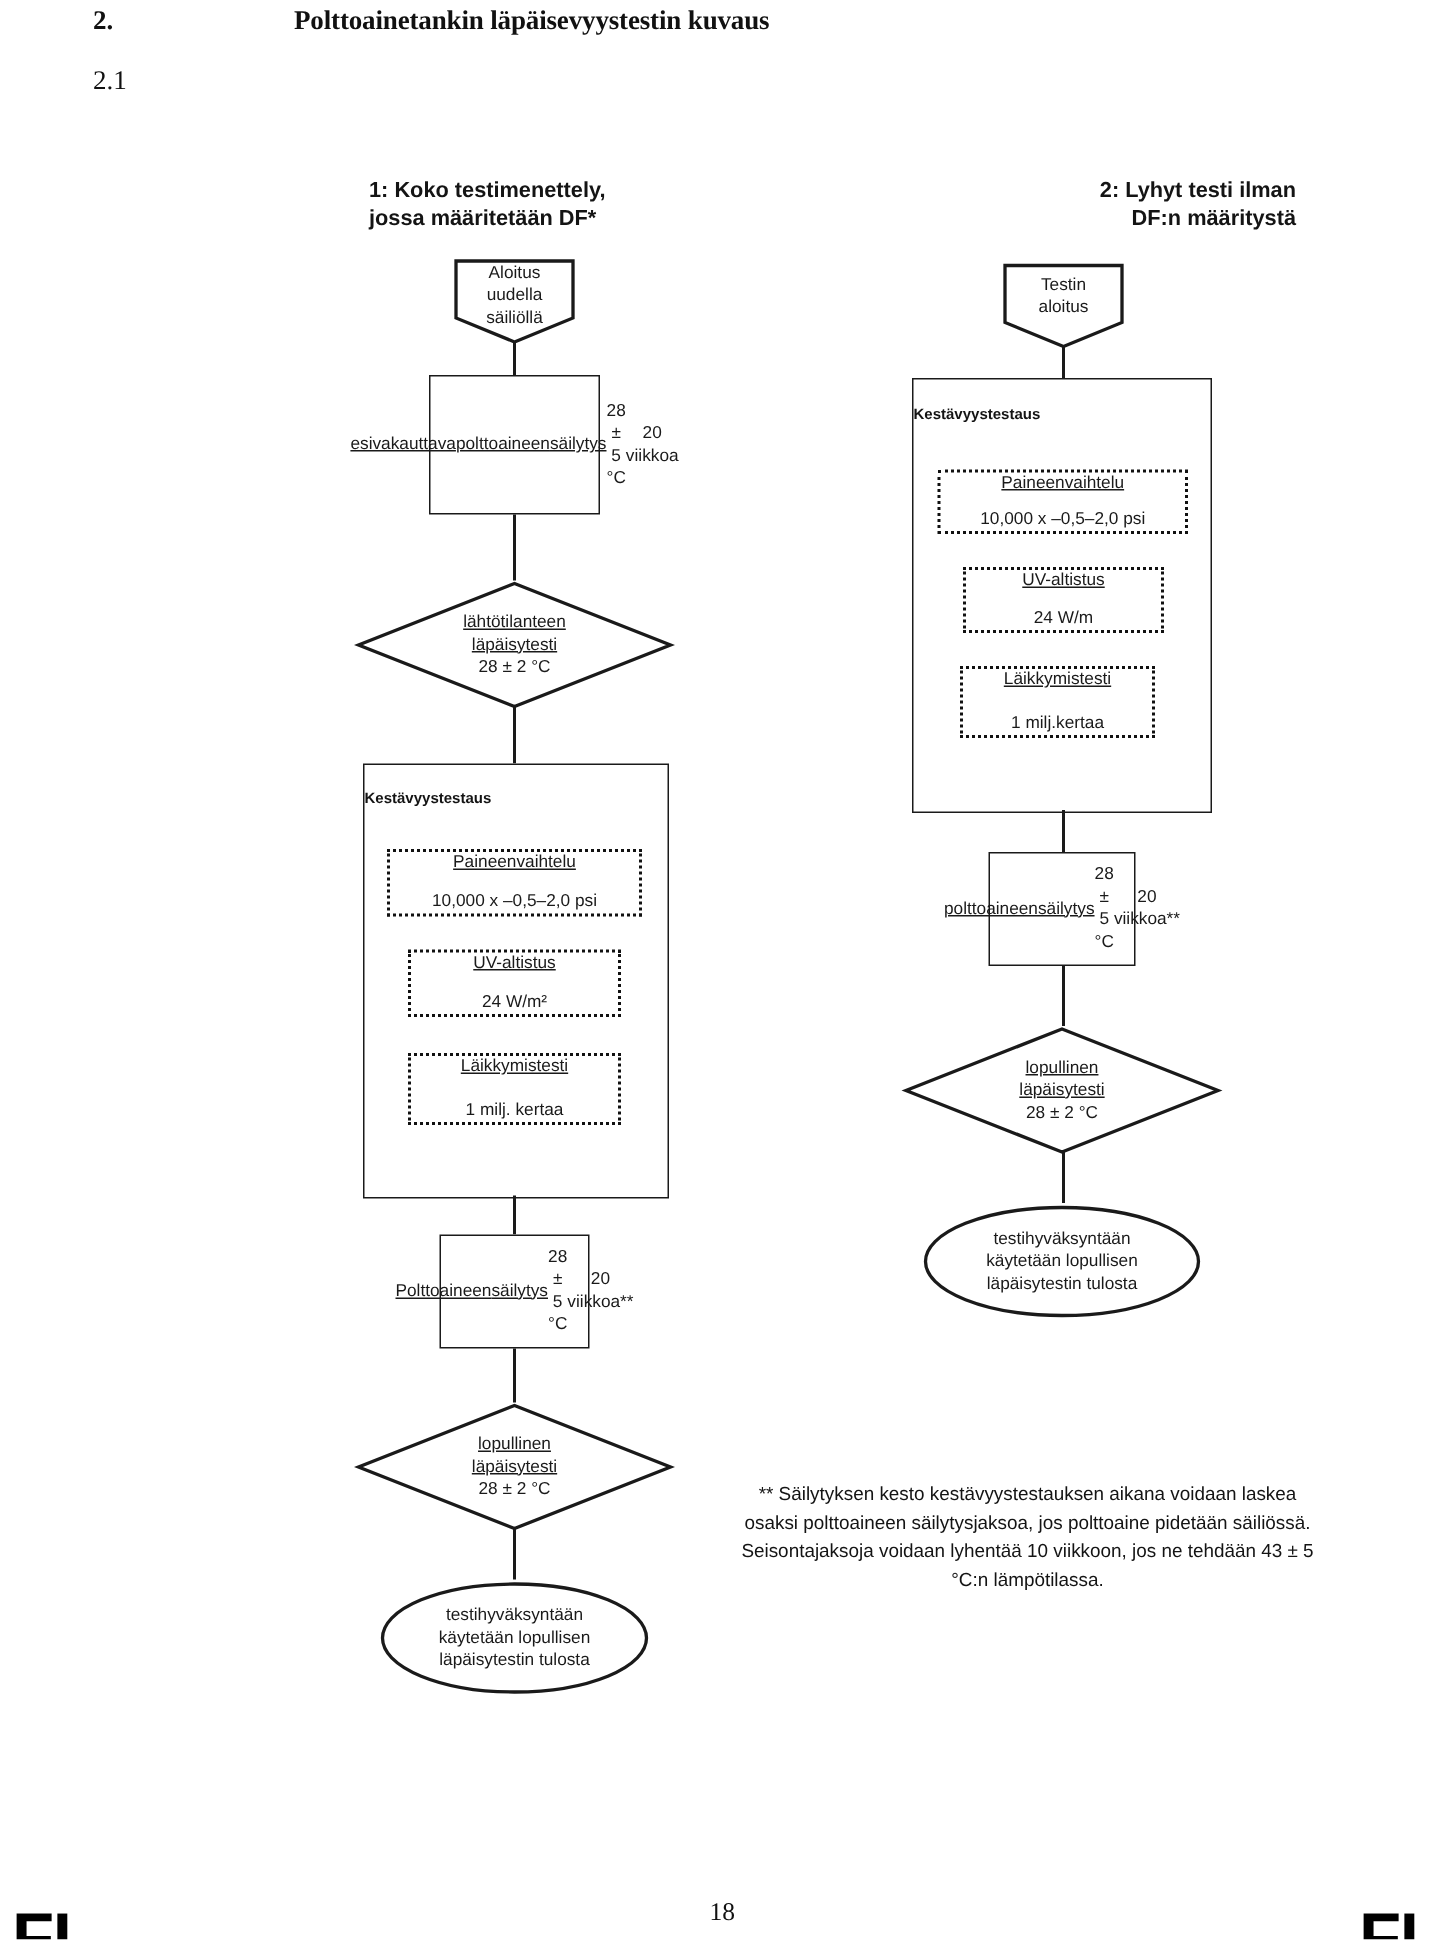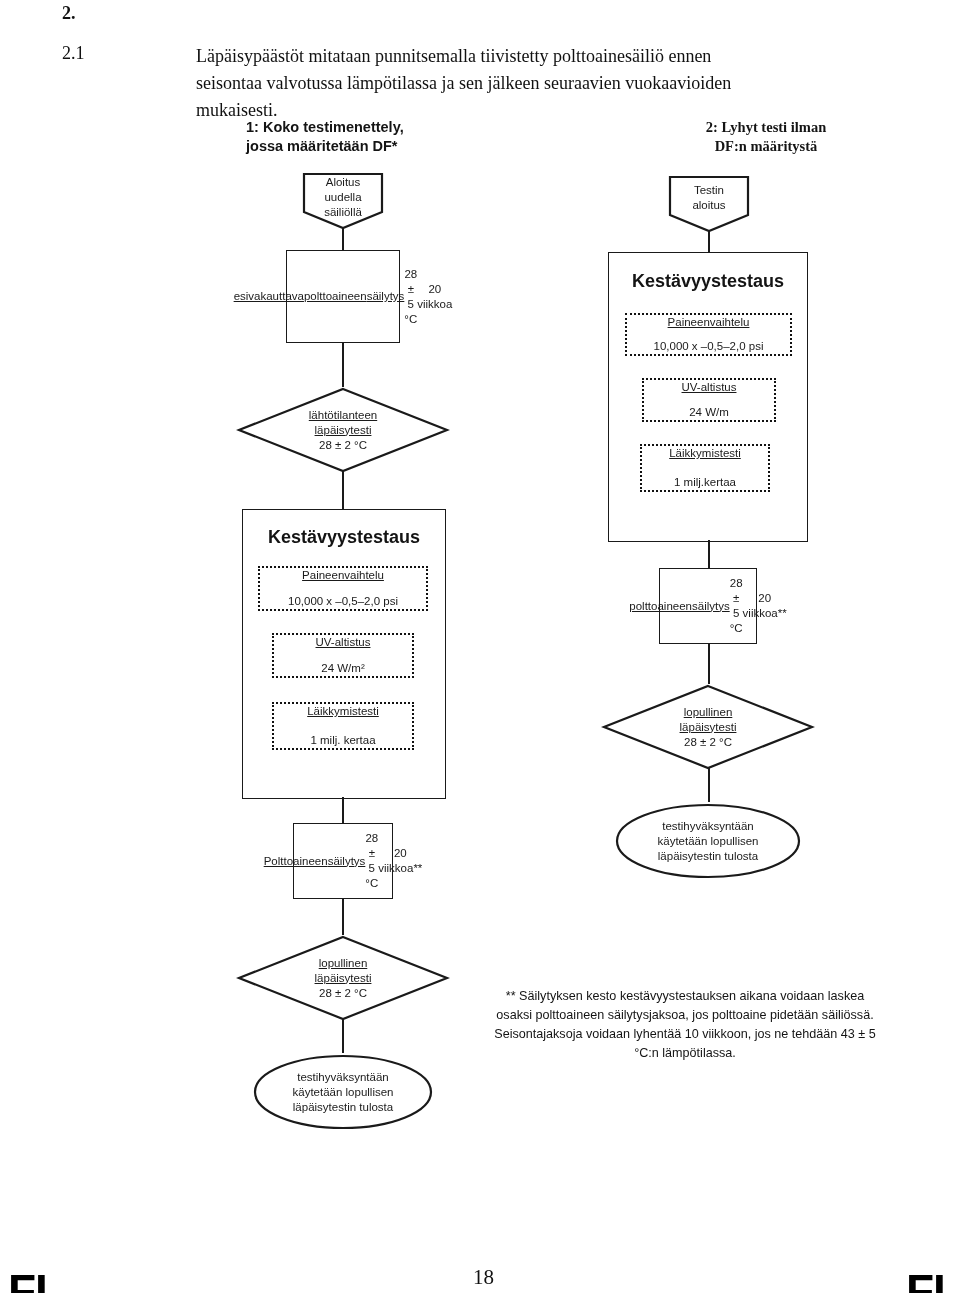--- a/index.html
+++ b/index.html
@@ -76,22 +76,22 @@
     border: 1.6px solid #1a1a1a;
   }
   .group-box {
     border: 1.6px solid #1a1a1a;
     display: block;
     background: #ffffff;
   }
   .group-label {
     font-family: "Liberation Sans", "DejaVu Sans", sans-serif;
     font-weight: bold;
-    font-size: 18px;
-    text-align: center;
+    font-size: 10px;
+    text-align: left;
     color: #141414;
   }
   .dash-box {
     position: absolute;
     box-sizing: border-box;
     border: 2.3px dotted #111111;
     background: #ffffff;
     display: flex;
     flex-direction: column;
     align-items: center;
@@ -138,51 +138,51 @@
   }
 
   
   .caption {
     position: absolute;
     font-size: 18px;
     font-family: "Liberation Serif", "DejaVu Serif", serif;
   }
   .folio {
     position: absolute;
-    font-size: 21px;
+    font-size: 17px;
     font-family: "Liberation Serif", "DejaVu Serif", serif;
   }
   .fi-mark {
     position: absolute;
     font-family: "Liberation Sans", "DejaVu Sans", sans-serif;
     font-weight: bold;
     font-size: 46px;
     letter-spacing: -1px;
     color: #000000;
     margin-top: 26px;
   }
 </style>
 </head>
 <body>
 
 <div class="page">
 
   <div class="sec-num" style="left:62px; top:3px;">2.</div>
+  <div class="sec-title" style="left:196px; top:3px;">Polttoainetankin läpäisevyystestin kuvaus</div>
 
   <div class="para-num" style="left:62px; top:43px;">2.1</div>
-  <div class="para-body" style="left:196px; top:43px;">Läpäisypäästöt mitataan punnitsemalla tiivistetty polttoainesäiliö ennen seisontaa valvotussa lämpötilassa ja sen jälkeen seuraavien vuokaavioiden mukaisesti.</div>
 
   <div class="chart">
 
     <div class="col-title" style="left:246px; top:118px; width:260px;">
       <div>1: Koko testimenettely,</div>
       <div>jossa määritetään DF*</div>
     </div>
 
-    <div class="col-title" style="left:636px; top:118px; width:260px; text-align:center;font-family:Liberation Serif, serif;">
+    <div class="col-title" style="left:604px; top:118px; width:260px; text-align:right;">
       <div>2: Lyhyt testi ilman</div>
       <div>DF:n määritystä</div>
     </div>
 
     <svg class="svg-shape" style="left:302px; top:172px;" width="82" height="58" viewBox="0 0 82 58">
       <polygon points="2,2 80,2 80,40 41,56 2,40" fill="#ffffff" stroke="#1a1a1a" stroke-width="2.2"></polygon>
     </svg>
     <div class="shape-text" style="left:302px; top:174px; width:82px; height:46px;">
       <div>Aloitus</div>
       <div>uudella</div>

